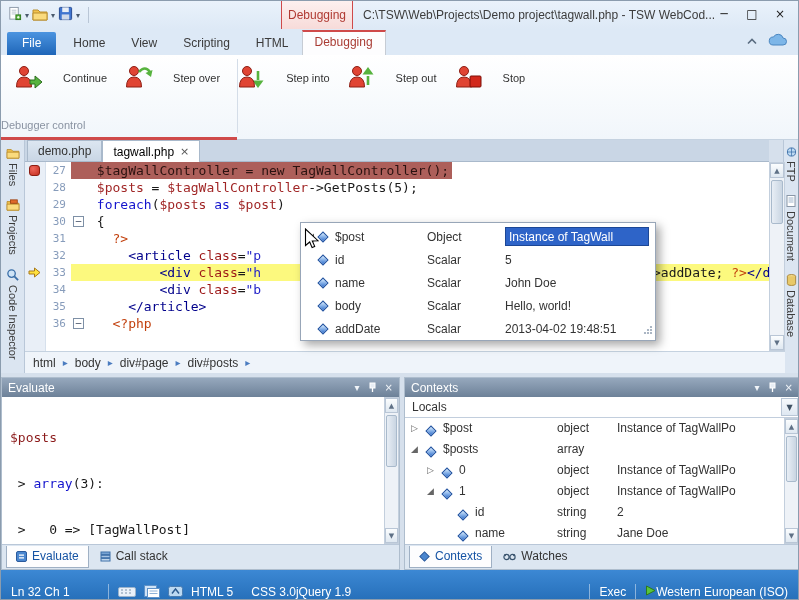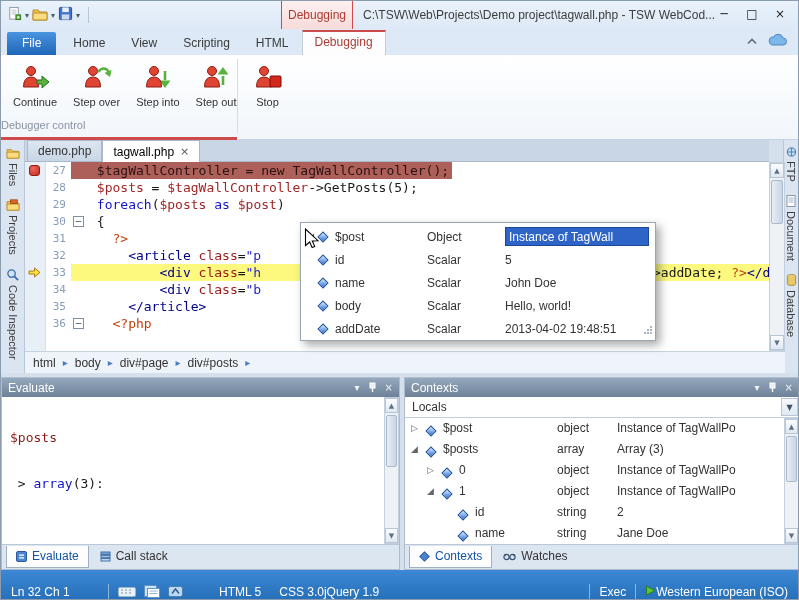--- a/index.html
+++ b/index.html
@@ -20,21 +20,21 @@
 
 #ribbon-tabs{position:absolute;left:0;top:28px;width:100%;height:26px;background:#dde9f6;display:flex;align-items:flex-end;padding-left:6px}
 .rtab{padding:4px 13px 5px;color:#3a3a3a}
 .rtab.file{background:linear-gradient(#4b94e0,#1f66b8);color:#fff;border-radius:2px 2px 0 0;margin-right:4px;padding:4px 15px 5px}
 .rtab.active{background:#fdfdfe;border:1px solid #c6ccd4;border-bottom:none;border-top:2px solid var(--accent-red,#cf4a4a);color:#a93c34;padding:3px 12px 6px}
 #ribbon-right{position:absolute;right:10px;top:32px;display:flex;gap:10px;align-items:center}
 
 
 #ribbon-body{position:absolute;left:0;top:54px;width:100%;height:85px;background:linear-gradient(#ffffff,#f1f6fb);border-bottom:1px solid #c5d2e0}
 #dbg-buttons{position:absolute;left:4px;top:2px;display:flex}
-.rbtn{display:flex;flex-direction:column;align-items:center;padding:5px 7px;gap:3px;border:1px solid transparent;border-radius:2px}
+.rbtn{display:flex;align-items:center;padding:5px 7px;gap:20px;border:1px solid transparent;border-radius:2px}
 .rbtn svg{width:30px;height:30px}
 .rbtn .lbl{font-size:11px;color:#333}
 #grp-label{position:absolute;left:0;top:64px;width:236px;text-align:left;font-size:11px;color:#8a93a2}
 #grp-sep{position:absolute;left:236px;top:4px;width:1px;height:74px;background:#d4dde8}
 #grp-redline{position:absolute;left:0;top:82px;width:236px;height:3px;background:var(--accent-red,#cf4a4a)}
 
 
 #left-strip{position:absolute;left:0;top:139px;width:24px;height:233px;background:#dbe5f1;border-right:1px solid #b9c7d8}
 #right-strip{position:absolute;right:0;top:139px;width:15px;height:233px;background:#dbe5f1;border-left:1px solid #b9c7d8}
 .vtab{display:flex;flex-direction:column;align-items:center;gap:4px;padding:7px 0 6px}
@@ -113,21 +113,21 @@
 .i0 .texp{left:6px}.i0 .ticon{left:22px}.i0 .tname{left:38px}
 .i1 .texp{left:22px}.i1 .ticon{left:38px}.i1 .tname{left:54px}
 .i2 .ticon{left:54px}.i2 .tname{left:70px}
 #ctx-scroll{right:0;top:40px;width:15px;bottom:25px}
 
 
 #statusbar{position:absolute;left:0;top:569px;width:100%;height:43px;background:linear-gradient(var(--status-blue-light,#3c88d4),var(--status-blue-dark,#1d65ae));color:#fff;display:flex;align-items:center;padding:0 10px}
 .ssep{width:1px;height:16px;background:rgba(255,255,255,.45);margin:0 9px}
 #status-pos{width:88px}
 .sico{margin-right:8px;display:flex;align-items:center}
-#st-html{margin-left:28px}#st-css{margin-left:18px}#st-jq{}
+#st-html{}#st-css{margin-left:18px}#st-jq{}
 #st-spacer{flex:1}
 #st-enc{}
 </style>
 </head>
 <body>
 
 <svg width="0" height="0" style="position:absolute">
   <symbol id="i-person" viewBox="0 0 30 30">
     <circle cx="11" cy="8" r="4.5" fill="#e04433" stroke="#8d1f15"></circle>
     <path d="M3.5,24 q0,-10 7.5,-10 q7.5,0 7.5,10 z" fill="#e04433" stroke="#8d1f15"></path>
@@ -439,20 +439,21 @@
           <svg width="9" height="11" viewBox="0 0 9 11">
             <rect x="2" y="1" width="5" height="5" fill="#e8eef5" stroke="#fff"></rect>
             <path d="M4.5,6 v4" stroke="#fff" stroke-width="1.3"></path>
           </svg>
         </span>
       <span class="hic glyph">×</span>
     </div>
     <div class="pbody-eval">
       <div class="evline"><span class="ev-in">$posts</span></div>
       <div class="evline"><span class="ev-out"> &gt; </span><span class="ev-fn">array</span><span class="ev-out">(3):</span></div>
+      <div class="evline"><span class="ev-out"> &gt;   0 =&gt; [TagWallPost]</span></div>
       
       
       
       
       
       
     </div>
     <div class="vscroll" id="eval-scroll">
       <span class="sbtn up glyph">▲</span>
       <span class="sbtn dn glyph">▼</span>
@@ -500,21 +501,20 @@
         <span class="ticon"><span class="diamond"></span></span>
         <span class="tname">$post</span>
         <span class="ttype">object</span>
         <span class="tval">Instance of TagWallPo</span>
       </div>
       <div class="trow i0">
         <span class="texp glyph">◢</span>
         <span class="ticon"><span class="diamond"></span></span>
         <span class="tname">$posts</span>
         <span class="ttype">array</span>
-        <span class="tval">Array (3)</span>
       </div>
       <div class="trow i1">
         <span class="texp glyph">▷</span>
         <span class="ticon"><span class="diamond"></span></span>
         <span class="tname">0</span>
         <span class="ttype">object</span>
         <span class="tval">Instance of TagWallPo</span>
       </div>
       <div class="trow i1">
         <span class="texp glyph">◢</span>

